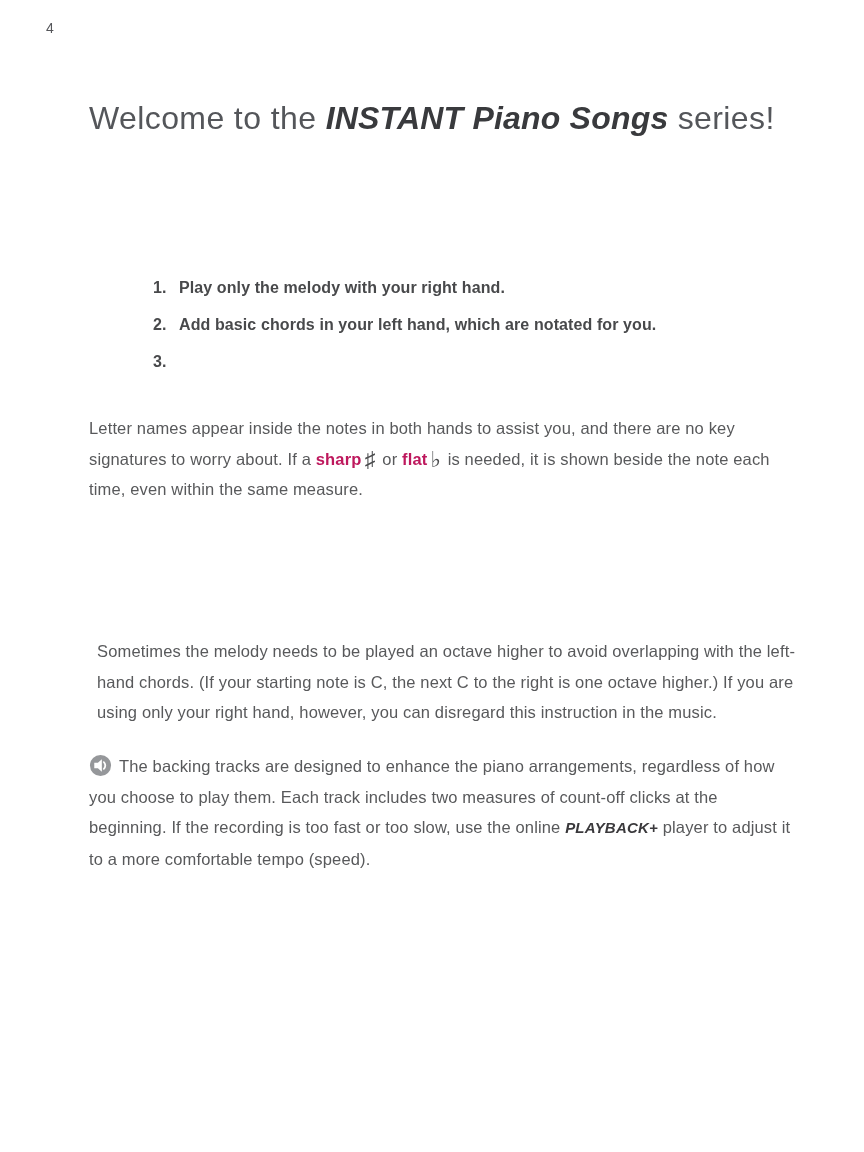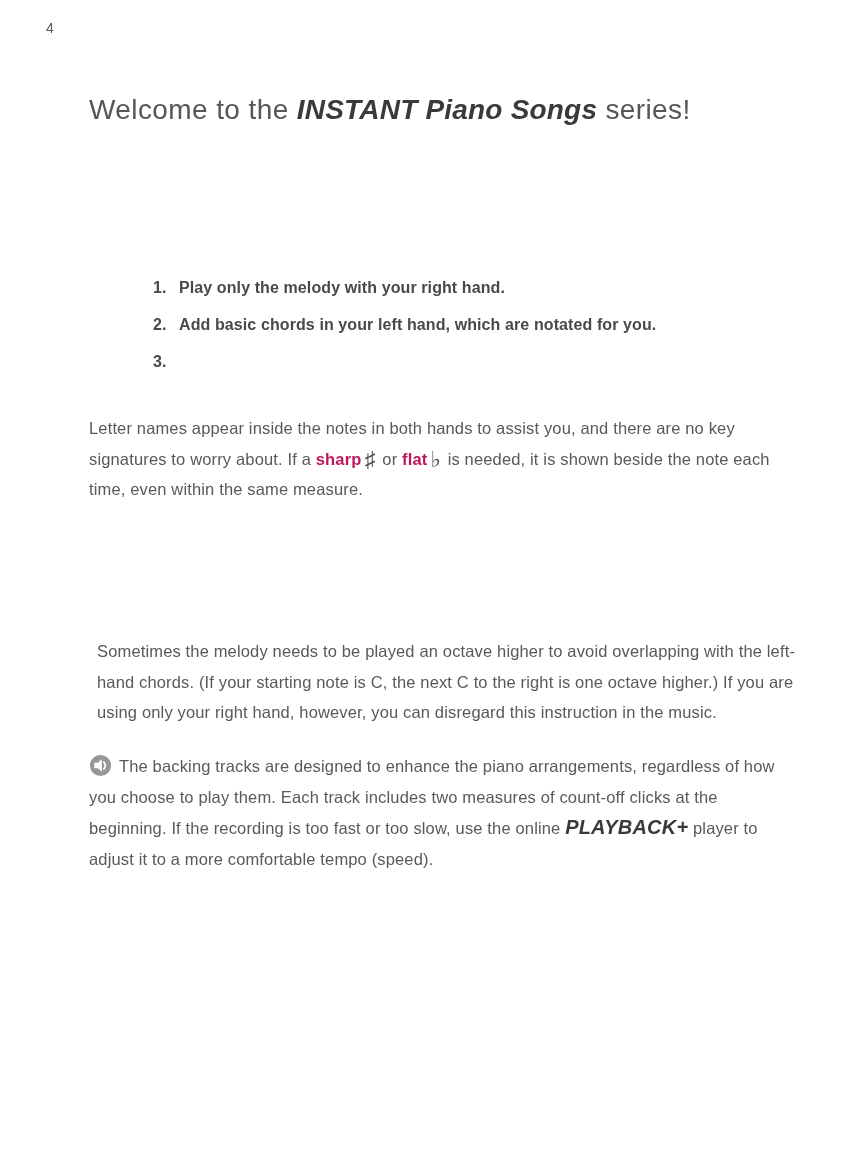--- a/index.html
+++ b/index.html
@@ -19,22 +19,22 @@
     top: 20px;
     font-size: 14px;
     color: #55565a;
   }
   .block {
     position: absolute;
     left: 89px;
     width: 706px;
   }
   .page-title {
-    top: 94px;
-    font-size: 28px;
+    top: 100px;
+    font-size: 32px;
     letter-spacing: 0.4px;
     color: #54565a;
     white-space: nowrap;
   }
   .page-title .seg-brand {
     font-weight: 800;
     font-style: italic;
     color: #393a3d;
     letter-spacing: 0.2px;
   }
@@ -67,21 +67,21 @@
     font-size: 22px;
     font-weight: 500;
     color: #4b4c4e;
     vertical-align: -2px;
     margin: 0 2px 0 3px;
     line-height: 0;
   }
   .seg-logo {
     font-weight: 800;
     font-style: italic;
-    font-size: 20px;
+    font-size: 15px;
     color: #3a393c;
     letter-spacing: 0.2px;
   }
   .seg-icon { display: inline-block; line-height: 0; }
   .tie-svg {
     width: 54px; height: 17px;
     vertical-align: -3px;
     margin: 0 2px 0 6px;
   }
   .speaker-svg {

